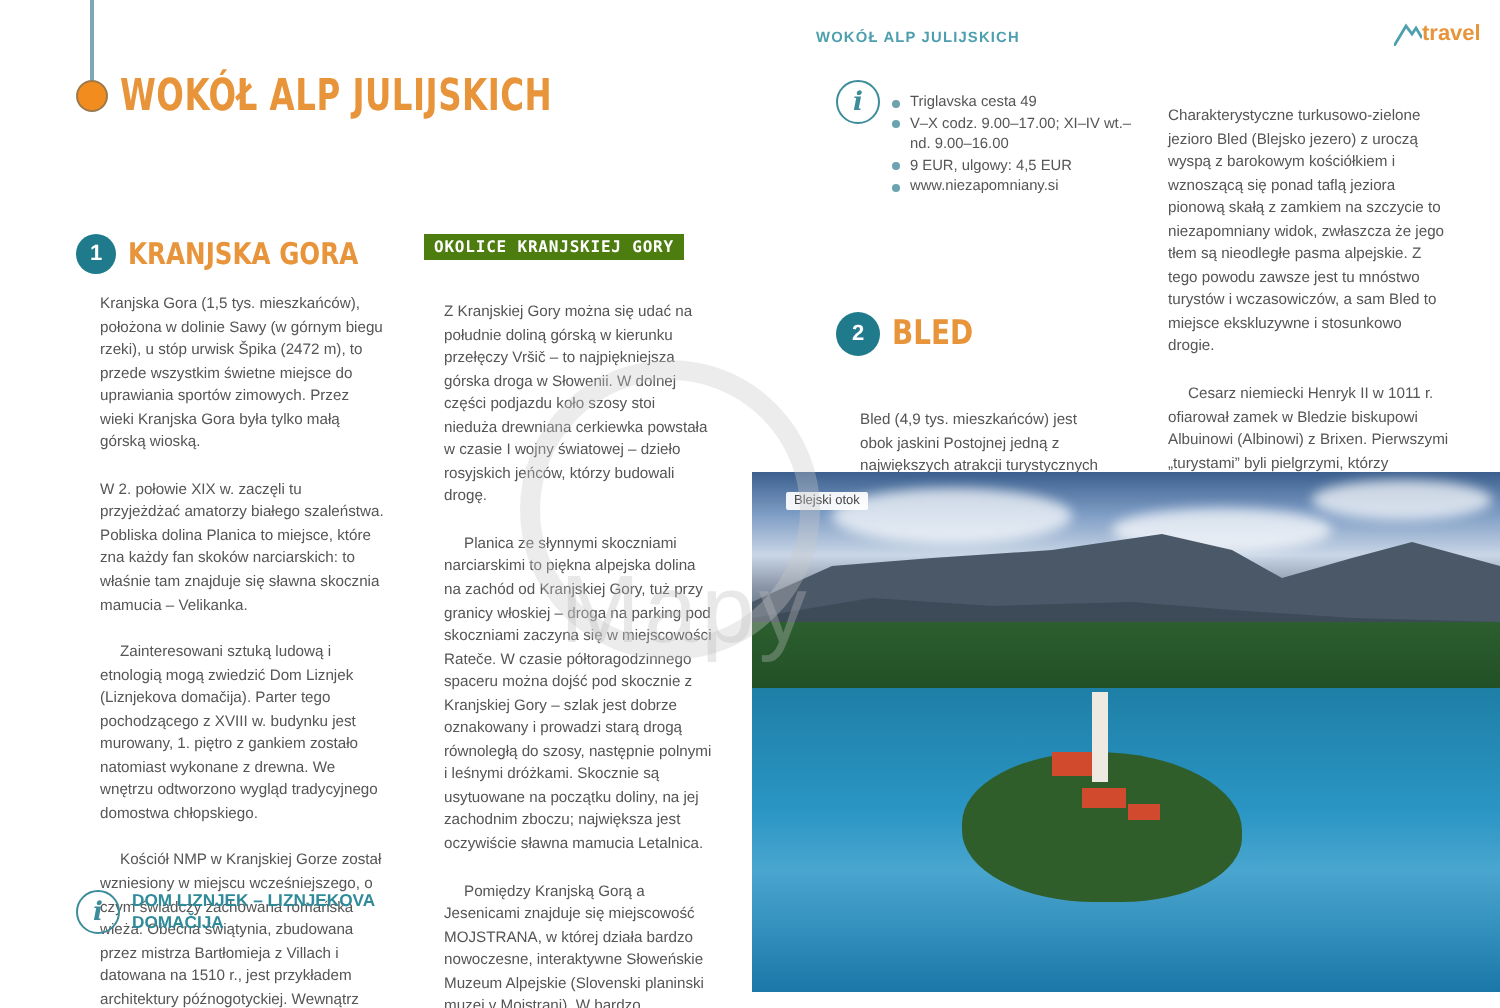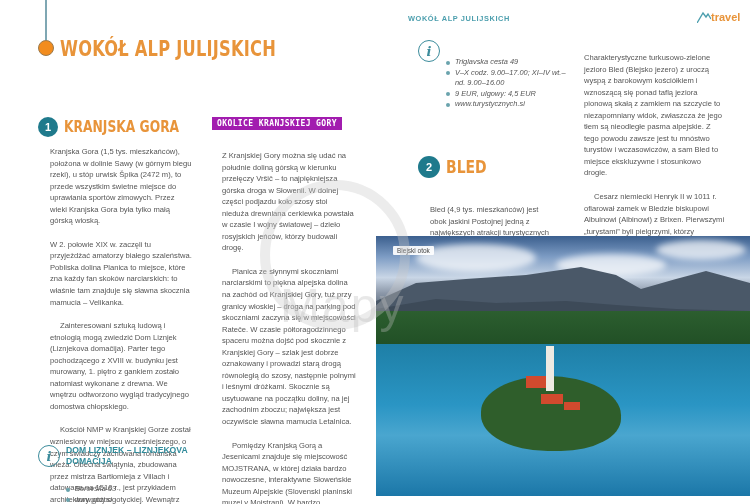--- a/index.html
+++ b/index.html
@@ -10,25 +10,25 @@
   .page-right { left: 375px; width: 375px; }
   .vline { position: absolute; left: 45px; top: 0; width: 2px; height: 40px; background: #7fa7b3; }
   .dot { position: absolute; left: 38px; top: 40px; width: 16px; height: 16px; border-radius: 50%; background: #f28c1e; border: 1.5px solid #9b7a4d; }
   .main-title { position: absolute; left: 60px; top: 36px; font-family: "DejaVu Sans Condensed", "DejaVu Sans", sans-serif; font-weight: bold; font-size: 22px; letter-spacing: 0.3px; color: #e8943a; transform: scaleX(0.82); transform-origin: left center; white-space: nowrap; }
   .sec-head { position: absolute; display: flex; align-items: center; }
   .num-badge { width: 20px; height: 20px; border-radius: 50%; background: #1f7a8c; color: #fff; font-size: 11px; font-weight: bold; display: flex; align-items: center; justify-content: center; margin-right: 6px; }
   .sec-title { font-family: "DejaVu Sans", sans-serif; font-weight: bold; font-size: 15px; color: #e8943a; transform: scaleX(0.82); transform-origin: left center; white-space: nowrap; }
   .col-text { position: absolute; font-size: 7.6px; line-height: 11.55px; color: #555; }
   .col-text p { margin: 12px; }
   .col-text p.indent { text-indent: 10px; }
-  .orange-box { position: absolute; left: 212px; top: 117px; background: #a21caf; color: #fff; font-family: "DejaVu Sans Mono", monospace; font-weight: bold; font-size: 8px; padding: 2px 5px; letter-spacing: 0.4px; white-space: nowrap; }
+  .orange-box { position: absolute; left: 212px; top: 117px; background: #4d7c0f; color: #fff; font-family: "DejaVu Sans Mono", monospace; font-weight: bold; font-size: 8px; padding: 2px 5px; letter-spacing: 0.4px; white-space: nowrap; }
   .info { position: absolute; display: flex; }
   .info-icon { width: 22px; height: 22px; border: 1.6px solid #3c8c9c; border-radius: 50%; color: #3c8c9c; font-family: "DejaVu Serif", serif; font-style: italic; font-weight: bold; font-size: 13px; display: flex; align-items: center; justify-content: center; flex-shrink: 0; margin-right: 6px; }
   .info-title { color: #2f8a9a; font-weight: bold; font-size: 8.6px; line-height: 11px; }
-  .info-list { list-style: none; margin-top: 17px; font-style: italic; }
+  .info-list { list-style: none; margin-top: 6px; }
   .info-list li { font-size: 7.4px; line-height: 10.6px; color: #555; padding-left: 9px; position: relative; }
   .info-list li::before { content: ""; position: absolute; left: 0; top: 3.5px; width: 4px; height: 4px; border-radius: 50%; background: #6aa3ad; }
   .running-head { position: absolute; left: 408px; top: 14px; font-size: 7.4px; font-weight: bold; color: #4d9fae; letter-spacing: 0.6px; }
   .logo { position: absolute; left: 697px; top: 11px; display: flex; align-items: center; }
   .logo-word { font-weight: bold; font-size: 11px; color: #e8943a; }
   .photo { position: absolute; left: 376px; top: 236px; width: 374px; height: 260px; overflow: hidden;
     background:
       linear-gradient(180deg, #3b5f8e 0%, #7d9cc4 8%, #c9d6e6 16%, #8b97a8 22%, #5c6c7e 28%, #4b5c6c 33%, #2f5a3a 38%, #2d5a36 44%, #1d6b8a 50%, #1a86b0 62%, #2a8fbf 75%, #1b77a8 100%); }
   .cloud { position: absolute; background: rgba(255,255,255,0.7); border-radius: 50%; filter: blur(3px); }
   .mountain { position: absolute; }
@@ -56,25 +56,20 @@
     <p>Kranjska Gora (1,5 tys. mieszkańców), położona w dolinie Sawy (w górnym biegu rzeki), u stóp urwisk Špika (2472 m), to przede wszystkim świetne miejsce do uprawiania sportów zimowych. Przez wieki Kranjska Gora była tylko małą górską wioską.</p>
     <p>W 2. połowie XIX w. zaczęli tu przyjeżdżać amatorzy białego szaleństwa. Pobliska dolina Planica to miejsce, które zna każdy fan skoków narciarskich: to właśnie tam znajduje się sławna skocznia mamucia – Velikanka.</p>
     <p class="indent">Zainteresowani sztuką ludową i etnologią mogą zwiedzić Dom Liznjek (Liznjekova domačija). Parter tego pochodzącego z XVIII w. budynku jest murowany, 1. piętro z gankiem zostało natomiast wykonane z drewna. We wnętrzu odtworzono wygląd tradycyjnego domostwa chłopskiego.</p>
     <p class="indent">Kościół NMP w Kranjskiej Gorze został wzniesiony w miejscu wcześniejszego, o czym świadczy zachowana romańska wieża. Obecna świątynia, zbudowana przez mistrza Bartłomieja z Villach i datowana na 1510 r., jest przykładem architektury późnogotyckiej. Wewnątrz zachowały się cenne rzeźby św. Mikołaja i Maryi z XV w.</p>
   </div>
 
   <div class="info" style="left:38px; top:445px; width:170px;">
     <div class="info-icon">i</div>
     <div>
       <div class="info-title">DOM LIZNJEK – LIZNJEKOVA DOMAČIJA</div>
-      <ul class="info-list">
-        <li>Borovška 63</li>
-        <li>www.gmj.si</li>
-        <li>wt.–nd. 9–17</li>
-      </ul>
     </div>
   </div>
 
   <div class="orange-box">OKOLICE KRANJSKIEJ GORY</div>
 
   <div class="col-text" style="left:210px; top:138px; width:158px;">
     <p>Z Kranjskiej Gory można się udać na południe doliną górską w kierunku przełęczy Vršič – to najpiękniejsza górska droga w Słowenii. W dolnej części podjazdu koło szosy stoi nieduża drewniana cerkiewka powstała w czasie I wojny światowej – dzieło rosyjskich jeńców, którzy budowali drogę.</p>
     <p class="indent">Planica ze słynnymi skoczniami narciarskimi to piękna alpejska dolina na zachód od Kranjskiej Gory, tuż przy granicy włoskiej – droga na parking pod skoczniami zaczyna się w miejscowości Rateče. W czasie półtoragodzinnego spaceru można dojść pod skocznie z Kranjskiej Gory – szlak jest dobrze oznakowany i prowadzi starą drogą równoległą do szosy, następnie polnymi i leśnymi dróżkami. Skocznie są usytuowane na początku doliny, na jej zachodnim zboczu; największa jest oczywiście sławna mamucia Letalnica.</p>
     <p class="indent">Pomiędzy Kranjską Gorą a Jesenicami znajduje się miejscowość MOJSTRANA, w której działa bardzo nowoczesne, interaktywne Słoweńskie Muzeum Alpejskie (Slovenski planinski muzej v Mojstrani). W bardzo oryginalny i przystępny sposób przedstawia ono informacje o Alpach. Obejrzymy tam m.in. popularnonaukowy film, również w języku polskim. Na dzieci i młodzież czeka wiele atrakcji i angażujących zabaw, m.in. symulator burzy.</p>
   </div>
@@ -90,21 +85,21 @@
   <span class="logo-word">travel</span>
 </div>
 
 <div class="info" style="left:418px; top:40px; width:150px;">
   <div class="info-icon">i</div>
   <div>
     <ul class="info-list">
       <li>Triglavska cesta 49</li>
       <li>V–X codz. 9.00–17.00; XI–IV wt.–nd. 9.00–16.00</li>
       <li>9 EUR, ulgowy: 4,5 EUR</li>
-      <li>www.turystycznych.si</li>
+      <li>www.niezapomniany.si</li>
     </ul>
   </div>
 </div>
 
 <div class="sec-head" style="left:418px; top:156px;">
   <div class="num-badge" style="width:22px;height:22px;">2</div>
   <div class="sec-title" style="font-size:17px;">BLED</div>
 </div>
 
 <div class="col-text" style="left:418px; top:192px; width:148px;">

